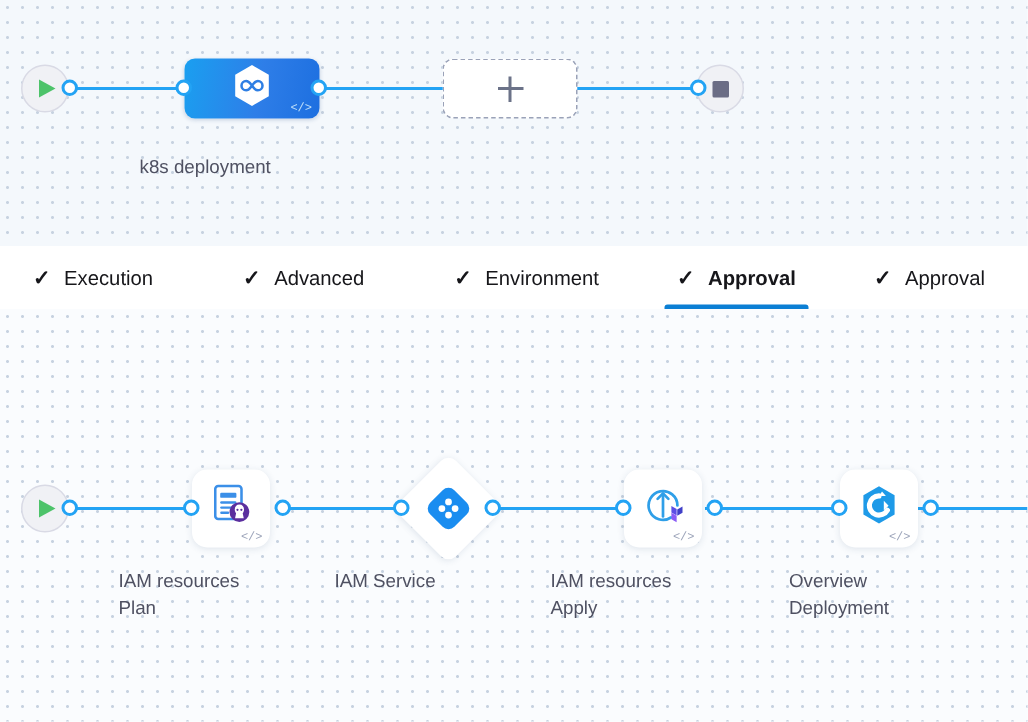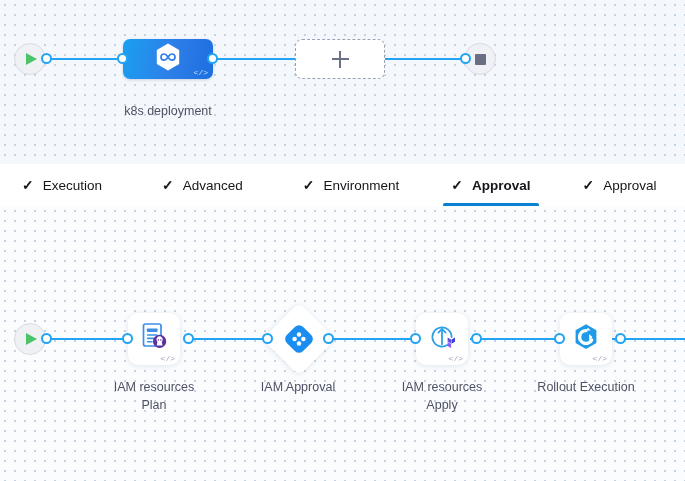--- a/index.html
+++ b/index.html
@@ -134,21 +134,20 @@
     content: "";
     position: absolute;
     background: #6b7288;
   }
   .plus::before { left: 7px; top: 0; width: 2px; height: 17px; }
   .plus::after { top: 7px; left: 0; height: 2px; width: 17px; }
 
   
   .node-label {
     position: absolute;
-    text-align: center;
     font-size: 12.5px;
     line-height: 18px;
     color: #4f5162;
     z-index: 2;
     white-space: pre-line;
   }
   .label-muted { color: #6b7288; }
 
   
   .tabbar {
@@ -329,21 +328,21 @@
       <svg width="30" height="30" viewBox="0 0 30 30" aria-hidden="true">
         <rect x="3.6" y="3.6" width="22.8" height="22.8" rx="5.5" transform="rotate(45 15 15)" fill="#1a8df0"></rect>
         <circle cx="10.6" cy="15" r="2.25" fill="#ffffff"></circle>
         <circle cx="19.4" cy="15" r="2.25" fill="#ffffff"></circle>
         <circle cx="15" cy="10.6" r="2.25" fill="#ffffff"></circle>
         <circle cx="15" cy="19.4" r="2.25" fill="#ffffff"></circle>
       </svg>
     </div>
     <div class="port" style="left:262px; top:127px;"></div>
     <div class="port" style="left:323px; top:127px;"></div>
-    <div class="node-label" style="left:223px; top:172px; width:150px;">IAM Approval</div>
+    <div class="node-label" style="left:223px; top:172px; width:150px;">IAM Service</div>
 
     <div class="step-node" style="left:416px; top:107px;">
       <span>
         <svg width="34" height="34" viewBox="0 0 34 34" aria-hidden="true">
           <path d="M26.6 17 a9.6 9.6 0 1 0 -4.3 8.0" fill="none" stroke="#2f9fe8" stroke-width="1.8" stroke-linecap="round"></path>
           <path d="M17 24.3 L17 9.2" fill="none" stroke="#2f9fe8" stroke-width="1.8" stroke-linecap="round"></path>
           <path d="M13.4 12.6 L17 8.9 L20.6 12.6" fill="none" stroke="#2f9fe8" stroke-width="1.8" stroke-linecap="round" stroke-linejoin="round"></path>
           <path d="M22.6 17.4 l3.5 2.0 v4.2 l-3.5 -2.0 z" fill="#5c4ee5"></path>
           <path d="M26.5 19.6 l3.5 -2.0 v4.2 l-3.5 2.0 z" fill="#4040c8"></path>
           <path d="M22.6 21.9 l3.5 2.0 v4.2 l-3.5 -2.0 z" fill="#8b5cf6"></path>
@@ -362,16 +361,16 @@
           <path d="M17 4.2 L27.4 10.2 L27.4 23.0 L17 29.0 L6.6 23.0 L6.6 10.2 Z" fill="#1e9ae8"></path>
           <path d="M17 10.6 a6.4 6.4 0 1 0 5.6 9.5" fill="none" stroke="#ffffff" stroke-width="3.4" stroke-linecap="round"></path>
           <path d="M17 10.6 l4.6 0 l-2.6 -2.9 z" fill="#ffffff"></path>
           <path d="M20.2 13.9 l3.2 3.2 l-3.2 3.2 z" fill="#ffffff"></path>
         </svg>
       </span>
       <span class="code-tag">&lt;/&gt;</span>
     </div>
     <div class="port" style="left:554px; top:127px;"></div>
     <div class="port" style="left:615px; top:127px;"></div>
-    <div class="node-label" style="left:526px; top:172px; width:120px;">Rollout Execution</div>
+    <div class="node-label" style="left:526px; top:172px; width:120px;">Overview Deployment</div>
   </div>
 
 </div>
 
 </body></html>

